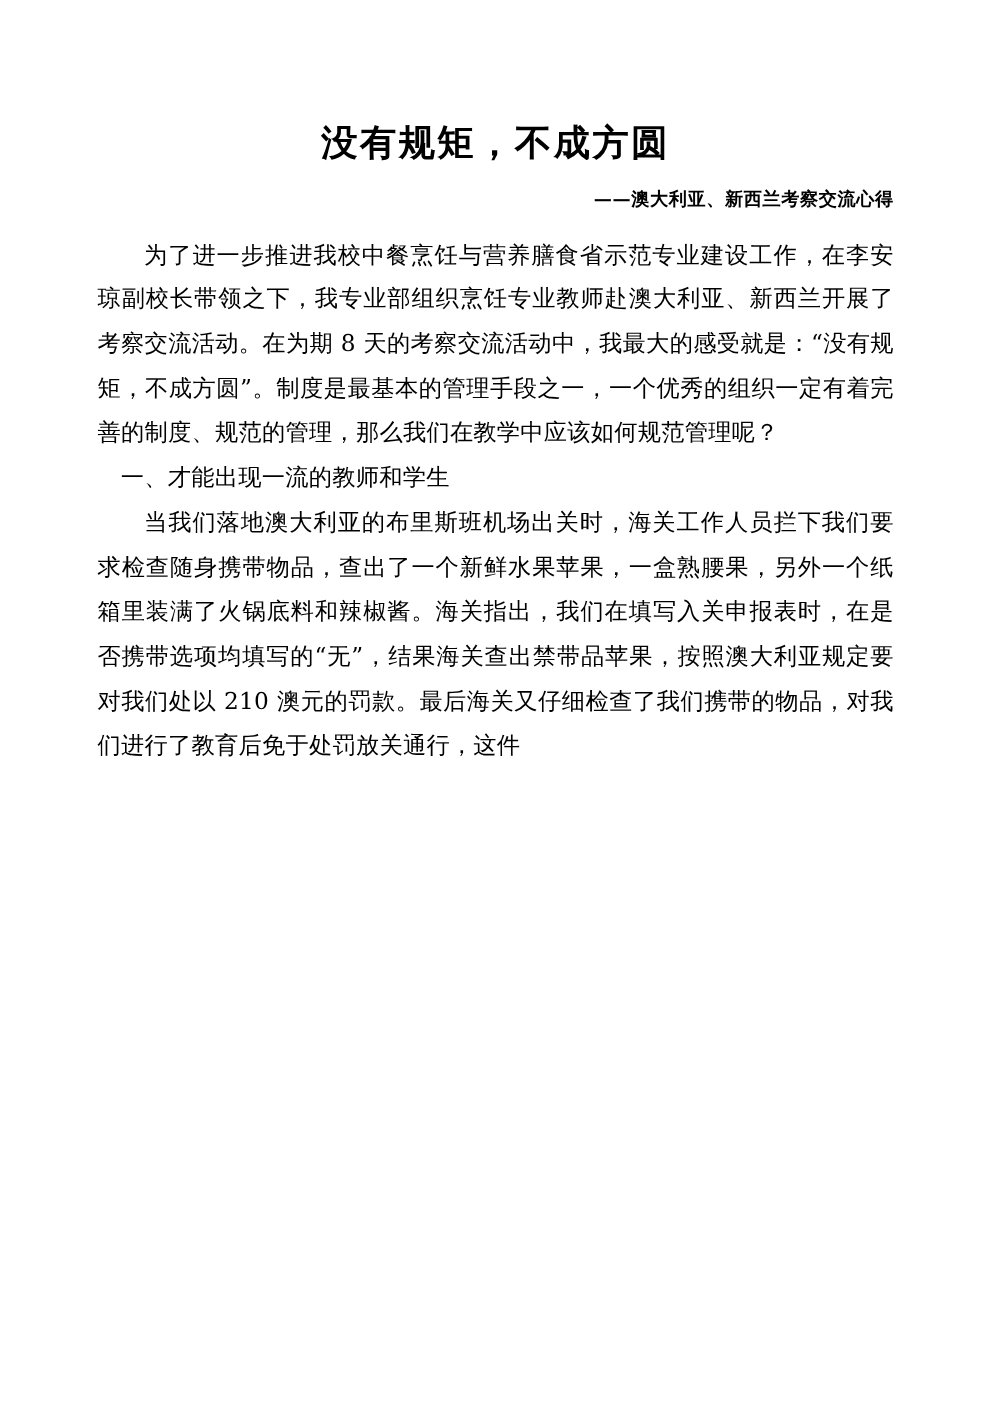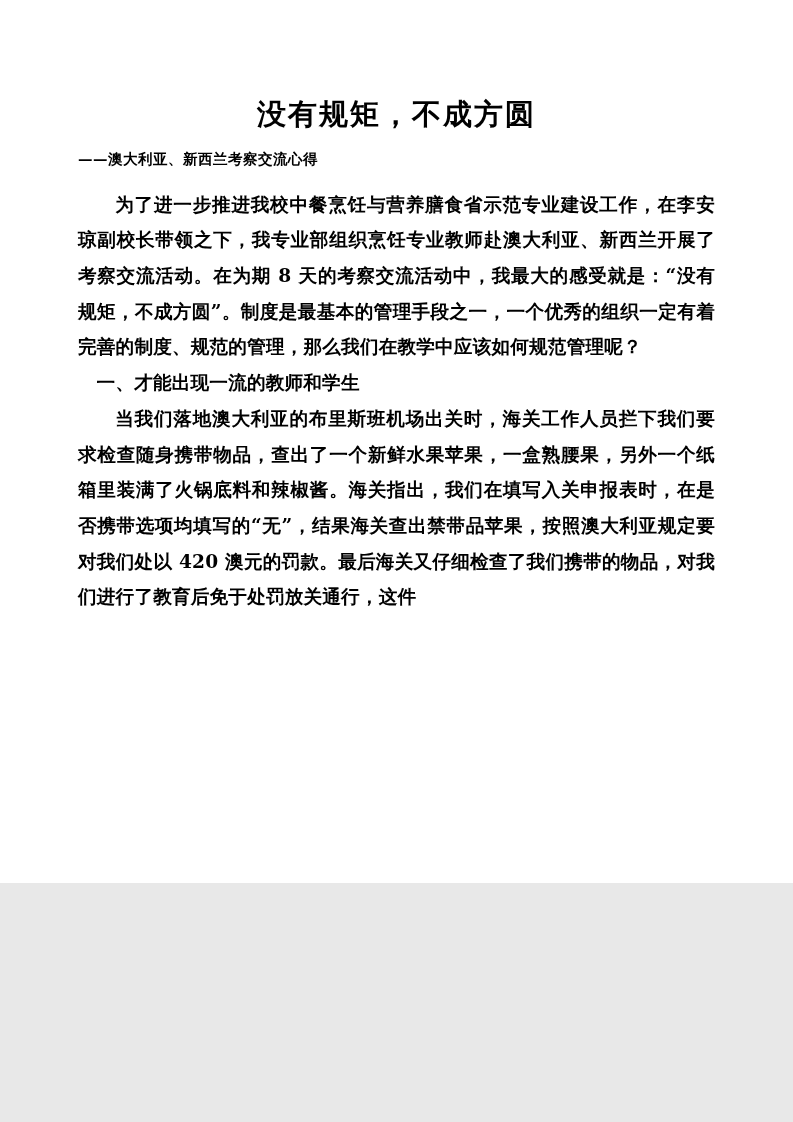--- a/index.html
+++ b/index.html
@@ -2,49 +2,48 @@
 <html><head>
 <meta charset="utf-8">
 <style>
   html, body {
     margin: 0;
     padding: 0;
     background: #e8e8e8;
   }
   .page {
     width: 793px;
-    height: 883px;
+    height: 1122px;
     background: #ffffff;
     margin: 0 auto;
     position: relative;
     box-sizing: border-box;
     padding: 78px 78px 60px 78px;
     font-family: "DejaVu Serif", "Liberation Serif", serif;
     color: #000000;
     overflow: hidden;
   }
   .doc-title {
     text-align: center;
     font-size: 29px;
     font-weight: bold;
     letter-spacing: 2px;
     margin: 18px 0 0 0;
     line-height: 1.3;
     font-family: "DejaVu Serif", "Liberation Serif", serif;
   }
   .doc-subtitle {
-    text-align: left;
+    text-align: right;
     font-size: 14.5px;
     font-weight: bold;
     margin: 16px 0 0 0;
     letter-spacing: 0.5px;
   }
   .body-text {
     margin-top: 18px;
-    font-weight: bold;
   }
   p.para {
     font-size: 18.6px;
     line-height: 1.92;
     margin: 0;
     text-indent: 2em;
     text-align: justify;
     text-justify: inter-ideograph;
     letter-spacing: 0.2px;
   }
@@ -57,16 +56,16 @@
 
 <div class="page">
 
   <h1 class="doc-title">没有规矩，不成方圆</h1>
 
   <div class="doc-subtitle">——澳大利亚、新西兰考察交流心得</div>
 
   <div class="body-text">
     <p class="para">为了进一步推进我校中餐烹饪与营养膳食省示范专业建设工作，在李安琼副校长带领之下，我专业部组织烹饪专业教师赴澳大利亚、新西兰开展了考察交流活动。在为期 8 天的考察交流活动中，我最大的感受就是：“没有规矩，不成方圆”。制度是最基本的管理手段之一，一个优秀的组织一定有着完善的制度、规范的管理，那么我们在教学中应该如何规范管理呢？</p>
     <p class="para heading-para">一、才能出现一流的教师和学生</p>
-    <p class="para">当我们落地澳大利亚的布里斯班机场出关时，海关工作人员拦下我们要求检查随身携带物品，查出了一个新鲜水果苹果，一盒熟腰果，另外一个纸箱里装满了火锅底料和辣椒酱。海关指出，我们在填写入关申报表时，在是否携带选项均填写的“无”，结果海关查出禁带品苹果，按照澳大利亚规定要对我们处以 420 澳元的罚款。最后海关又仔细检查了我们携带的物品，对我们进行了教育后免于处罚放关通行，这件</p>
+    <p class="para">当我们落地澳大利亚的布里斯班机场出关时，海关工作人员拦下我们要求检查随身携带物品，查出了一个新鲜水果苹果，一盒熟腰果，另外一个纸箱里装满了火锅底料和辣椒酱。海关指出，我们在填写入关申报表时，在是否携带选项均填写的“无”，结果海关查出禁带品苹果，按照澳大利亚规定要对我们处以 210 澳元的罚款。最后海关又仔细检查了我们携带的物品，对我们进行了教育后免于处罚放关通行，这件</p>
   </div>
 
 </div>
 
 </body></html>

